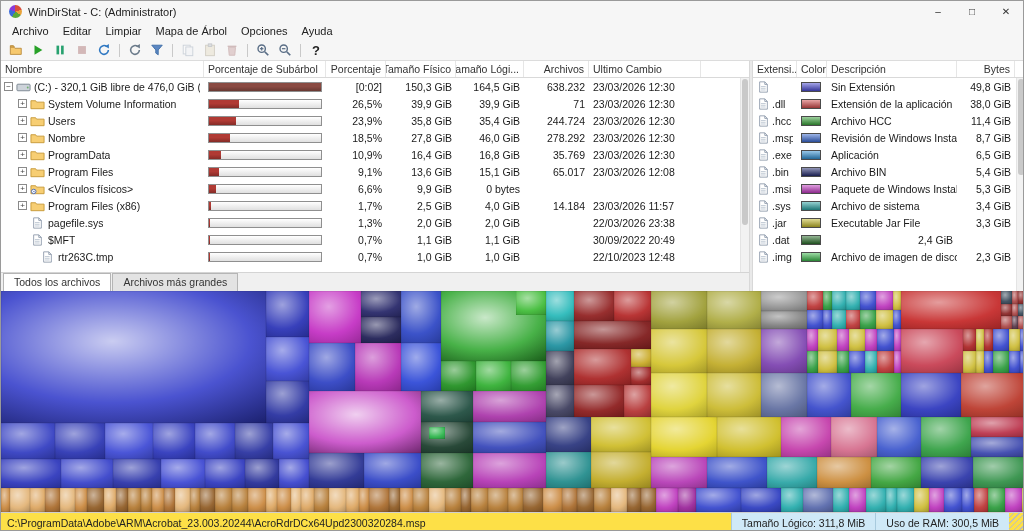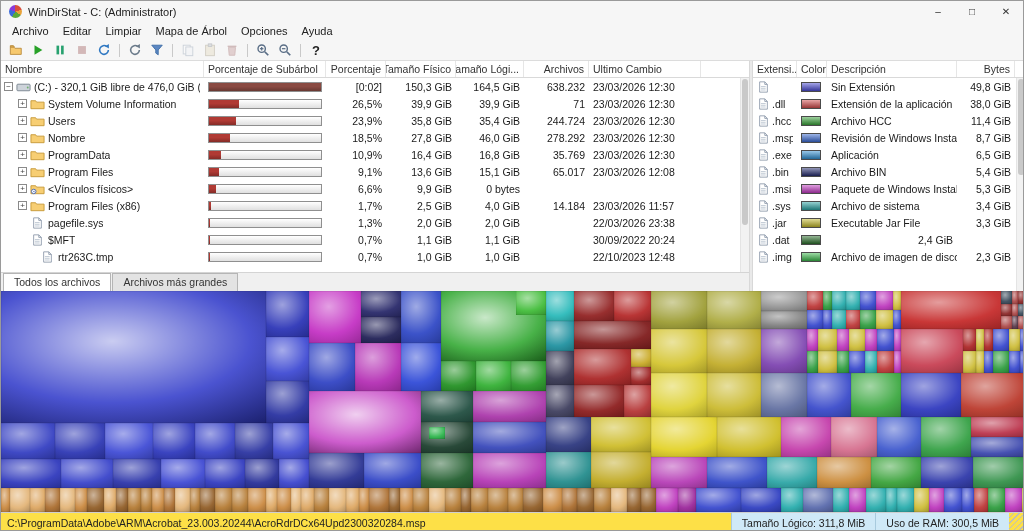--- a/index.html
+++ b/index.html
@@ -449,21 +449,21 @@
               </div>
               <div class="cell">
                 <div class="barframe">
                   <div class="barfill" style="width: 0.7%; background: linear-gradient(rgb(176, 58, 52), rgb(176, 58, 52) 45%, rgba(0, 0, 0, 0.25)) rgb(176, 58, 52);"></div>
                 </div>
               </div>
               <div class="cell r">0,7%</div>
               <div class="cell r">1,1 GiB</div>
               <div class="cell r">1,1 GiB</div>
               <div class="cell r"></div>
-              <div class="cell">30/09/2022 20:24</div>
+              <div class="cell">30/09/2022 20:49</div>
               <div class="cell"></div>
             </div>
             <div class="trow grid-l">
               <div class="cell namecell" style="padding-left: 27px;">
                 <span class="spacer9"></span>
                 <span class="ticon">
                   <svg viewBox="0 0 12 14">
                     <path d="M1.5 1h6l3 3v9h-9z" fill="#fff" stroke="#8a97a8"></path>
                     <path d="M7.5 1v3h3" fill="none" stroke="#8a97a8"></path>
                     <line x1="3" y1="6.5" x2="8.5" y2="6.5" stroke="#b8c2cf"></line>

